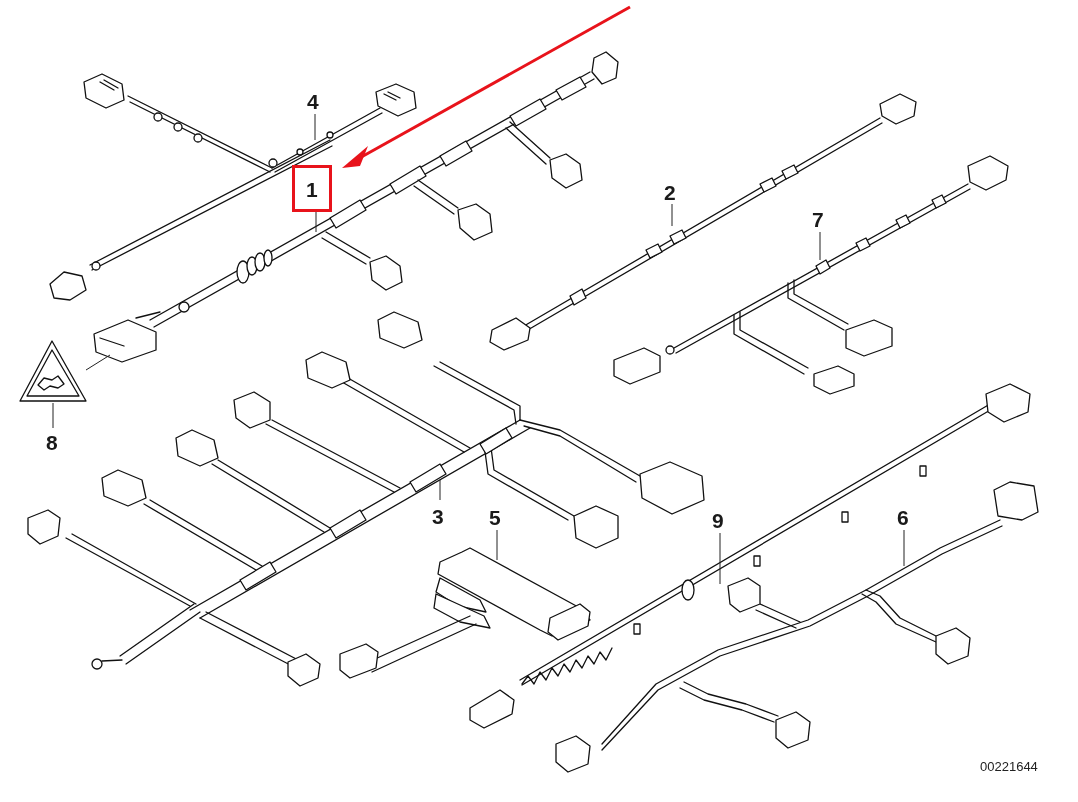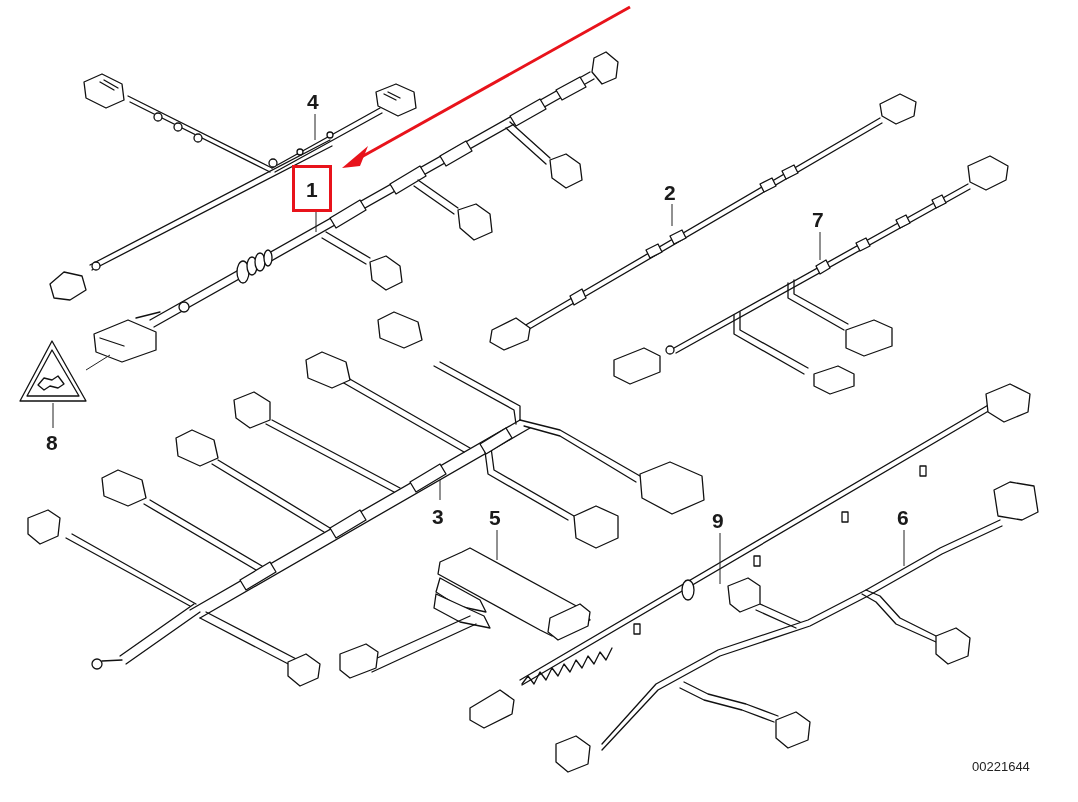--- a/index.html
+++ b/index.html
@@ -1,19 +1,19 @@
 <!DOCTYPE html>
 <html><head>
 <meta charset="utf-8">
 <style>
   html,body{margin:0;padding:0;background:#ffffff;}
   body{width:1078px;height:802px;overflow:hidden;position:relative;font-family:"Liberation Sans",sans-serif;}
   #canvas{position:absolute;left:0;top:0;width:1078px;height:802px;}
   .callout{position:absolute;font-family:"Liberation Sans",sans-serif;font-weight:bold;font-size:21px;color:#1a1a1a;line-height:1;}
-  .diagram-id{position:absolute;font-family:"Liberation Sans",sans-serif;font-size:13px;color:#222;}
+  .diagram-id{position:absolute;font-family:"Liberation Sans",sans-serif;font-size:13px;color:#222;margin-left:8px;}
   .hl-box{position:absolute;border:3px solid #e8131b;box-sizing:border-box;}
   svg .w{fill:none;stroke:#111;stroke-width:1.3;stroke-linecap:round;stroke-linejoin:round;}
   svg .wf{fill:#fff;stroke:#111;stroke-width:1.3;stroke-linejoin:round;}
   svg .lead{stroke:#222;stroke-width:1;fill:none;}
 </style>
 </head>
 <body>
 
 <div id="canvas">
 <svg width="1078" height="802" viewBox="0 0 1078 802" xmlns="http://www.w3.org/2000/svg">

